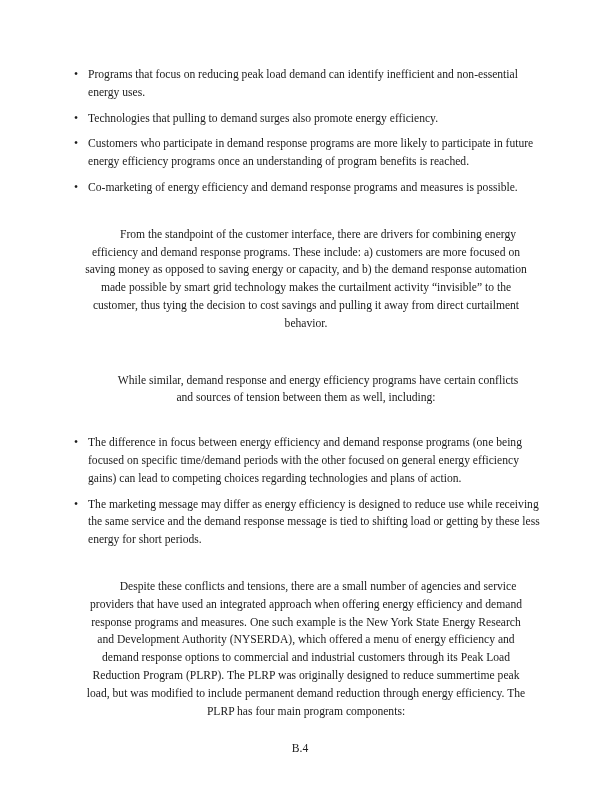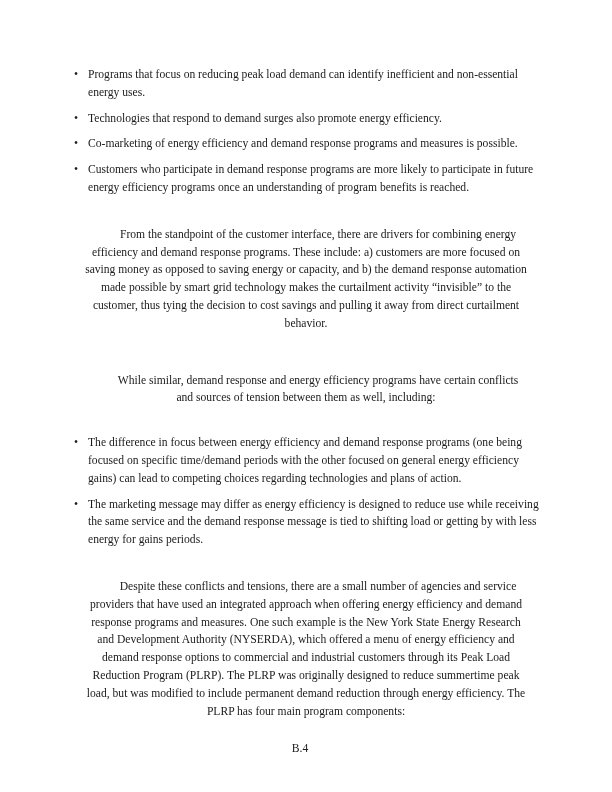--- a/index.html
+++ b/index.html
@@ -80,38 +80,38 @@
   }
 </style>
 </head>
 <body>
 
 <div class="page">
   <div class="content">
 
     <ul class="bullets">
       <li>Programs that focus on reducing peak load demand can identify inefficient and non-essential energy uses.</li>
-      <li>Technologies that respond to demand surges also promote energy efficiency.</li>
+      <li>Technologies that pulling to demand surges also promote energy efficiency.</li>
+      <li>Customers who participate in demand response programs are more likely to participate in future energy efficiency programs once an understanding of program benefits is reached.</li>
       <li>Co-marketing of energy efficiency and demand response programs and measures is possible.</li>
-      <li>Customers who participate in demand response programs are more likely to participate in future energy efficiency programs once an understanding of program benefits is reached.</li>
     </ul>
 
     <div class="gap-lg"></div>
 
     <p class="para">From the standpoint of the customer interface, there are drivers for combining energy efficiency and demand response programs.  These include: a) customers are more focused on saving money as opposed to saving energy or capacity, and b) the demand response automation made possible by smart grid technology makes the curtailment activity “invisible” to the customer, thus tying the decision to cost savings and pulling it away from direct curtailment behavior.</p>
 
     <div class="gap-md"></div>
 
     <p class="para">While similar, demand response and energy efficiency programs have certain conflicts and sources of tension between them as well, including:</p>
 
     <div class="gap-md"></div>
 
     <ul class="bullets">
       <li>The difference in focus between energy efficiency and demand response programs (one being focused on specific time/demand periods with the other focused on general energy efficiency gains) can lead to competing choices regarding technologies and plans of action.</li>
-      <li>The marketing message may differ as energy efficiency is designed to reduce use while receiving the same service and the demand response message is tied to shifting load or getting by with less energy for gains periods.</li>
+      <li>The marketing message may differ as energy efficiency is designed to reduce use while receiving the same service and the demand response message is tied to shifting load or getting by these less energy for short periods.</li>
     </ul>
 
     <div class="gap-lg"></div>
 
     <p class="para">Despite these conflicts and tensions, there are a small number of agencies and service providers that have used an integrated approach when offering energy efficiency and demand response programs and measures.  One such example is the New York State Energy Research and Development Authority (NYSERDA), which offered a menu of energy efficiency and demand response options to commercial and industrial customers through its Peak Load Reduction Program (PLRP).  The PLRP was originally designed to reduce summertime peak load, but was modified to include permanent demand reduction through energy efficiency.  The PLRP has four main program components:</p>
 
     <div class="gap-md"></div>
 
   </div>
 

